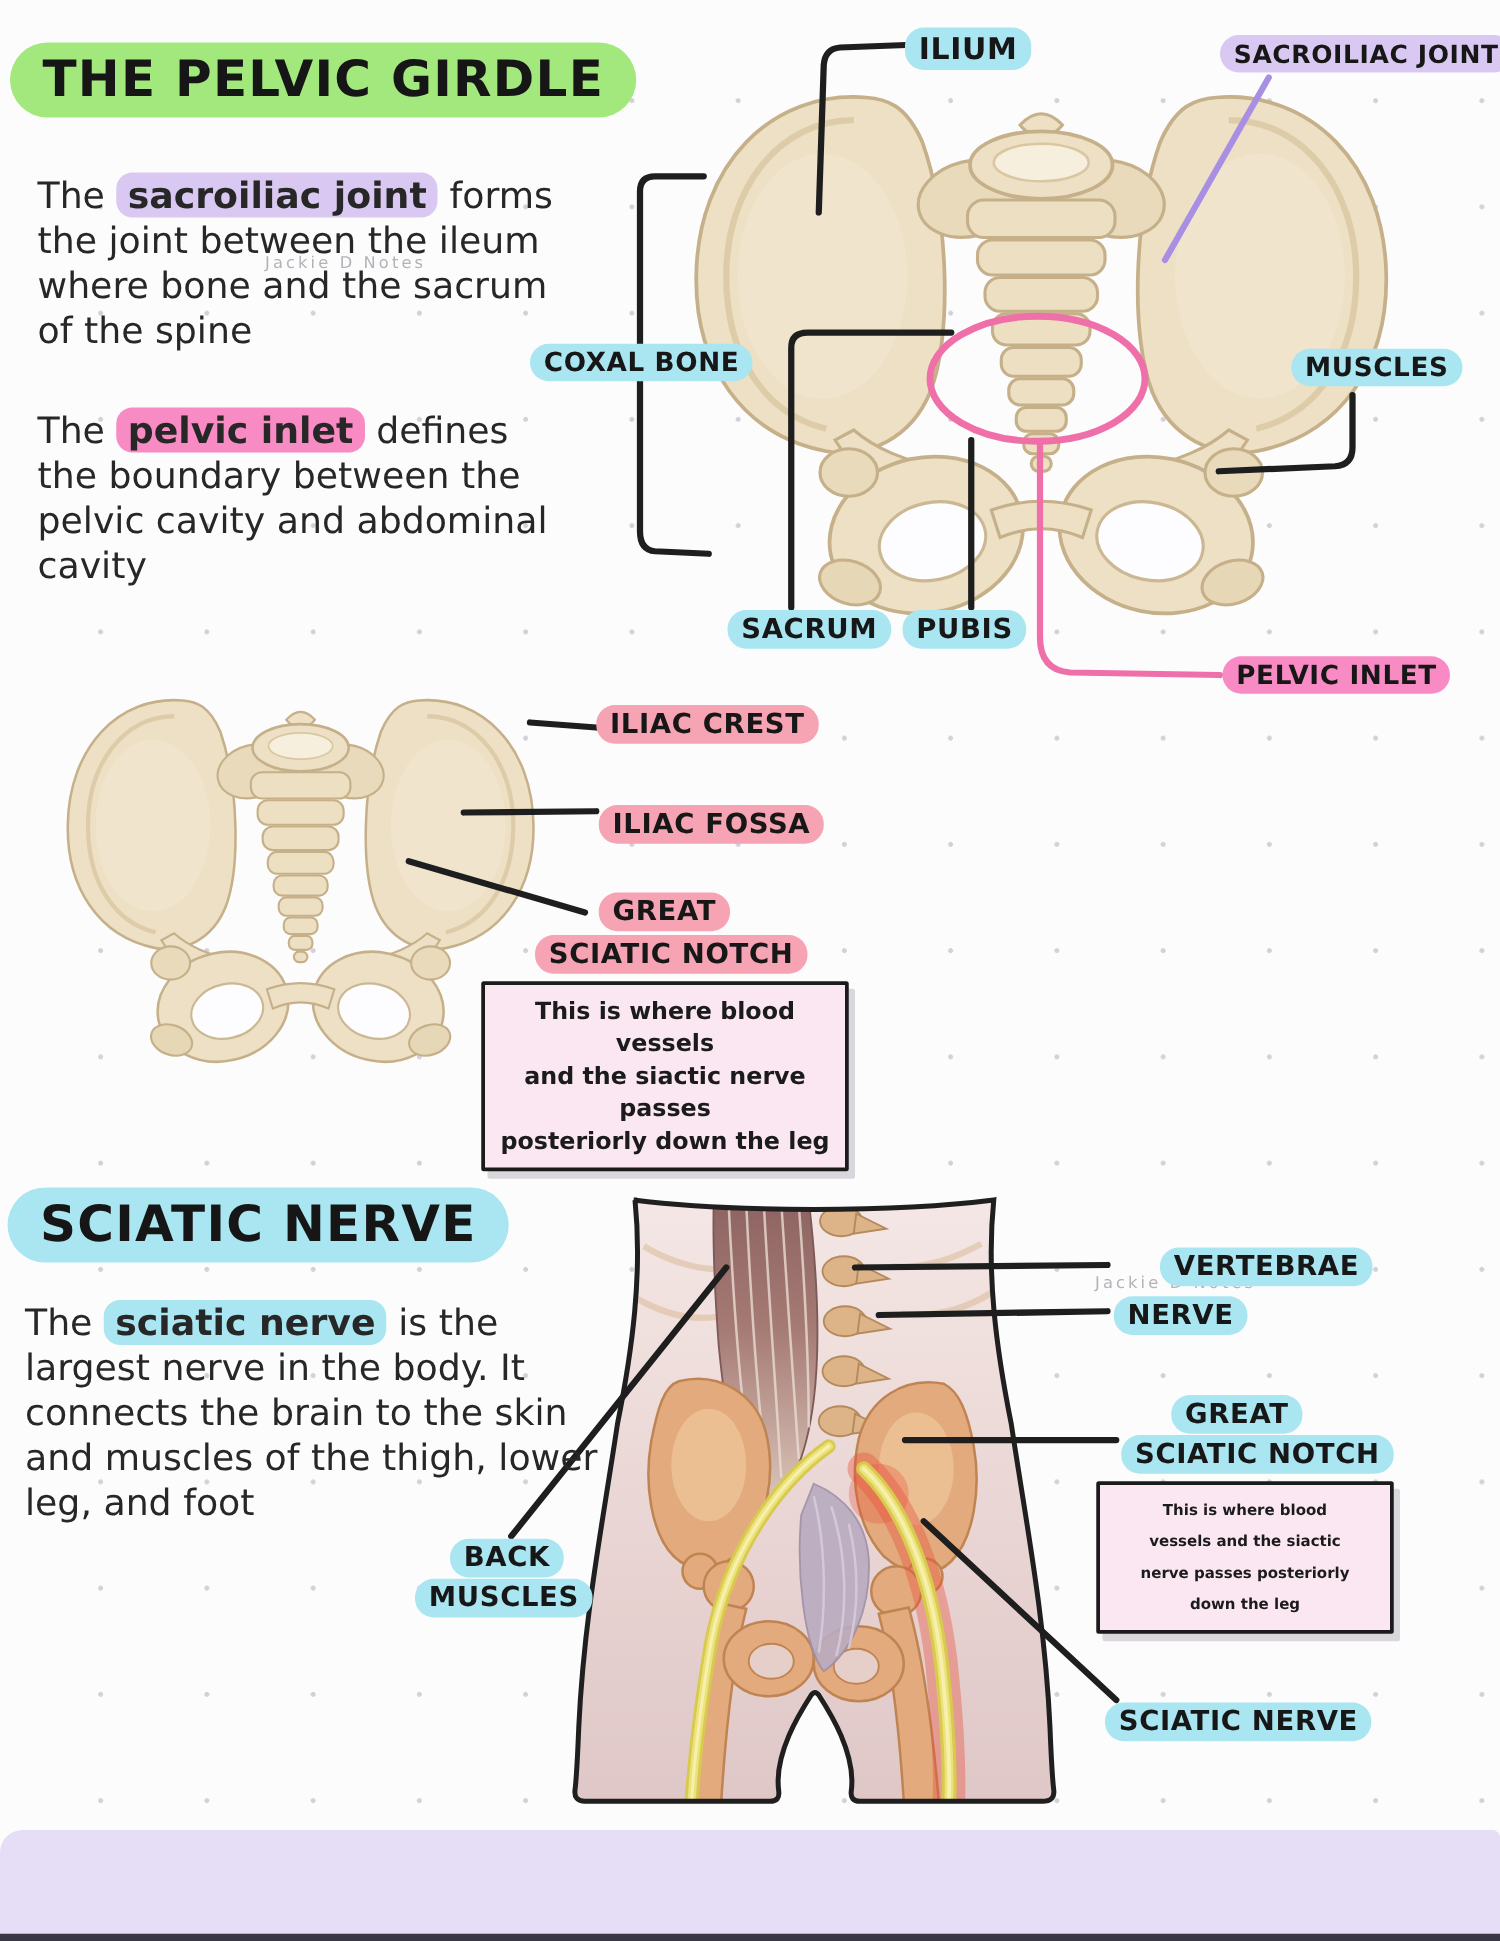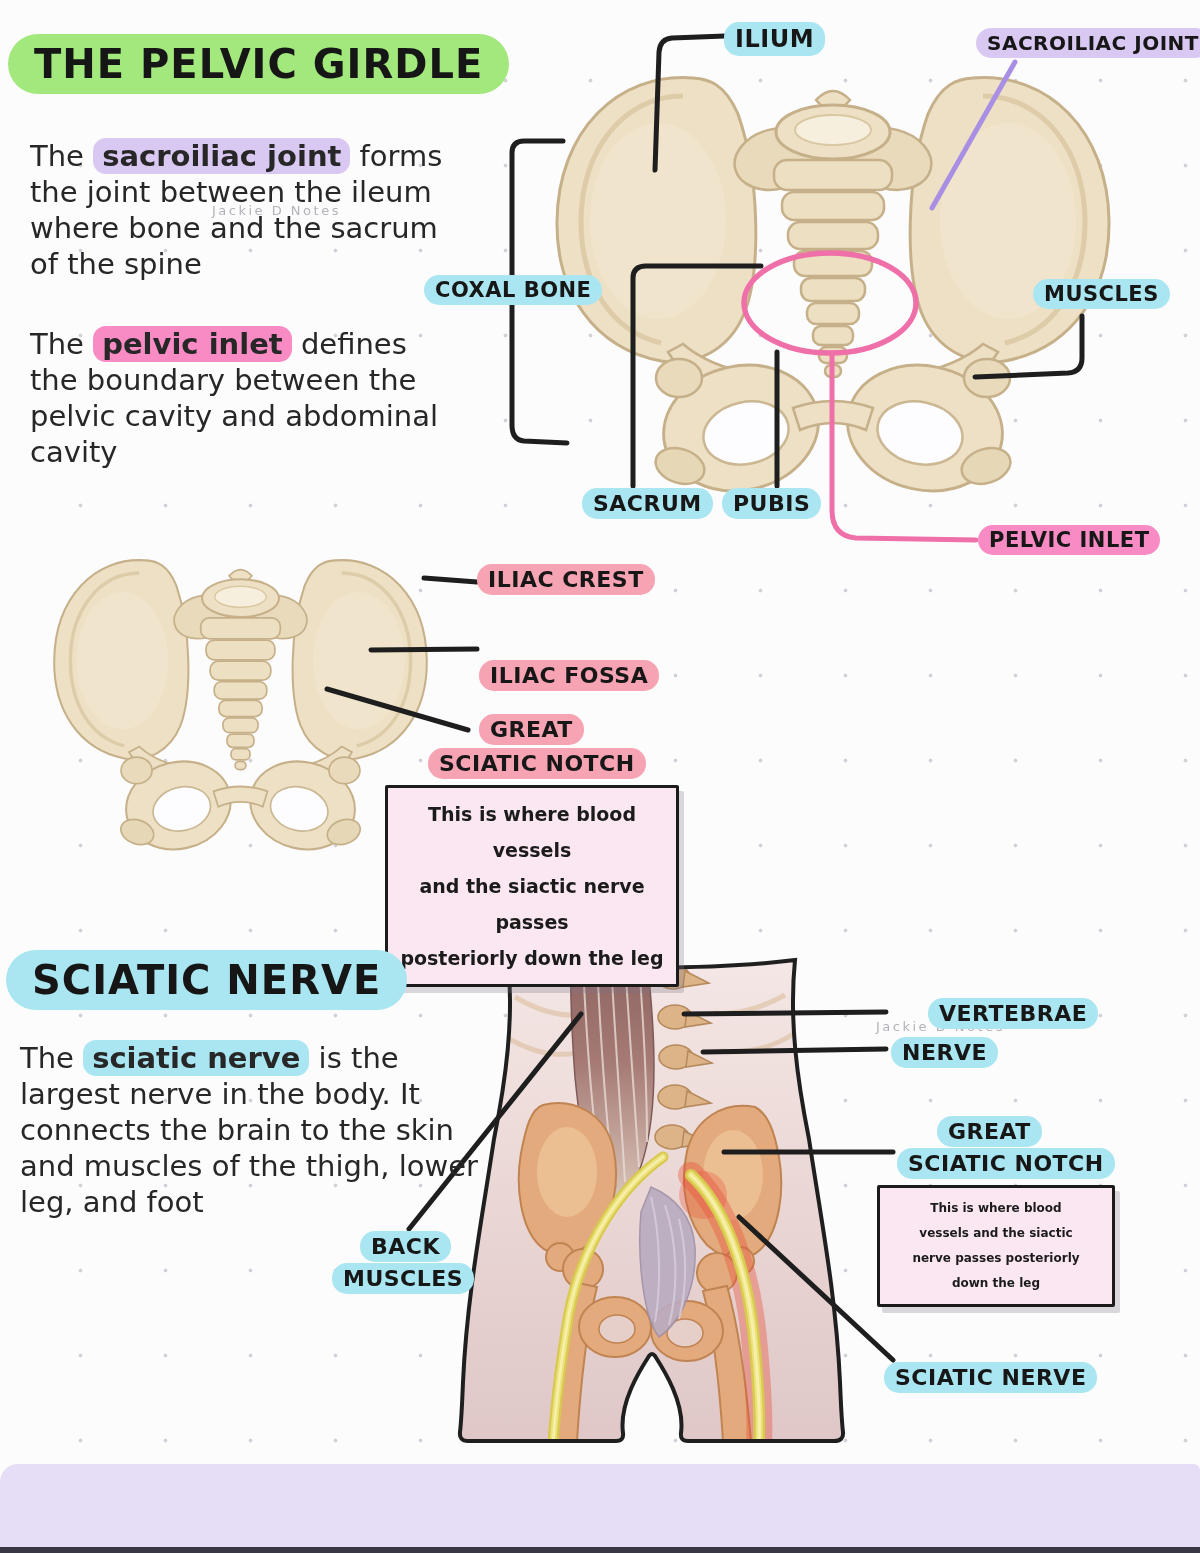--- a/index.html
+++ b/index.html
@@ -33,21 +33,21 @@
   .wm{
     position:absolute; font-size:13px; letter-spacing:2.5px; color:#b5b1b8;
     white-space:nowrap; font-weight:400;
   }
   .notebox{
     position:absolute; background:var(--notebg); border:3px solid #1b1b1b;
     border-radius:2px; text-align:center; font-weight:700; color:#1b1b1b;
     box-shadow:5px 6px 0 rgba(125,115,135,.28); padding:8px 6px;
   }
   .notebox .nline{display:block;}
-  #note1{left:385px; top:785px; width:276px; font-size:19px; line-height:36px;}
+  #note1{left:385px; top:785px; width:276px; font-size:19px; line-height:26px;}
   #note2{left:877px; top:1185px; width:220px; font-size:12px; line-height:25px;}
   .footer-band{
     position:absolute; left:0; top:1464px; width:1200px; height:84px;
     background:var(--band); border-radius:18px 6px 0 0;
   }
   .footer-line{
     position:absolute; left:0; top:1547px; width:1200px; height:6px; background:#3a3745;
   }
   svg{position:absolute; left:0; top:0;}
 </style>
@@ -230,21 +230,21 @@
 
   <div class="lbl cyan" style="left:724px; top:22px; font-size:24px;">ILIUM</div>
   <div class="lbl purple" style="left:976px; top:28px; font-size:20px;">SACROILIAC JOINT</div>
   <div class="lbl cyan" style="left:424px; top:275px; font-size:21px;">COXAL BONE</div>
   <div class="lbl cyan" style="left:1033px; top:279px; font-size:21px;">MUSCLES</div>
   <div class="lbl cyan" style="left:582px; top:488px;">SACRUM</div>
   <div class="lbl cyan" style="left:722px; top:488px;">PUBIS</div>
   <div class="lbl pink" style="left:978px; top:525px; font-size:21px;">PELVIC INLET</div>
 
   <div class="lbl salmon" style="left:477px; top:564px;text-align:center;">ILIAC CREST</div>
-  <div class="lbl salmon" style="left:479px; top:660px;">ILIAC FOSSA</div>
+  <div class="lbl salmon" style="left:479px; top:644px;">ILIAC FOSSA</div>
   <div class="lbl salmon" style="left:479px; top:714px;">GREAT</div>
   <div class="lbl salmon" style="left:428px; top:748px;">SCIATIC NOTCH</div>
 
   <div class="notebox" id="note1">
     <span class="nline">This is where blood vessels</span>
     <span class="nline">and the siactic nerve passes</span>
     <span class="nline">posteriorly down the leg</span>
   </div>
 
   <div class="title-pill" style="left:6px; top:950px; background:var(--cyan);">SCIATIC NERVE</div>

